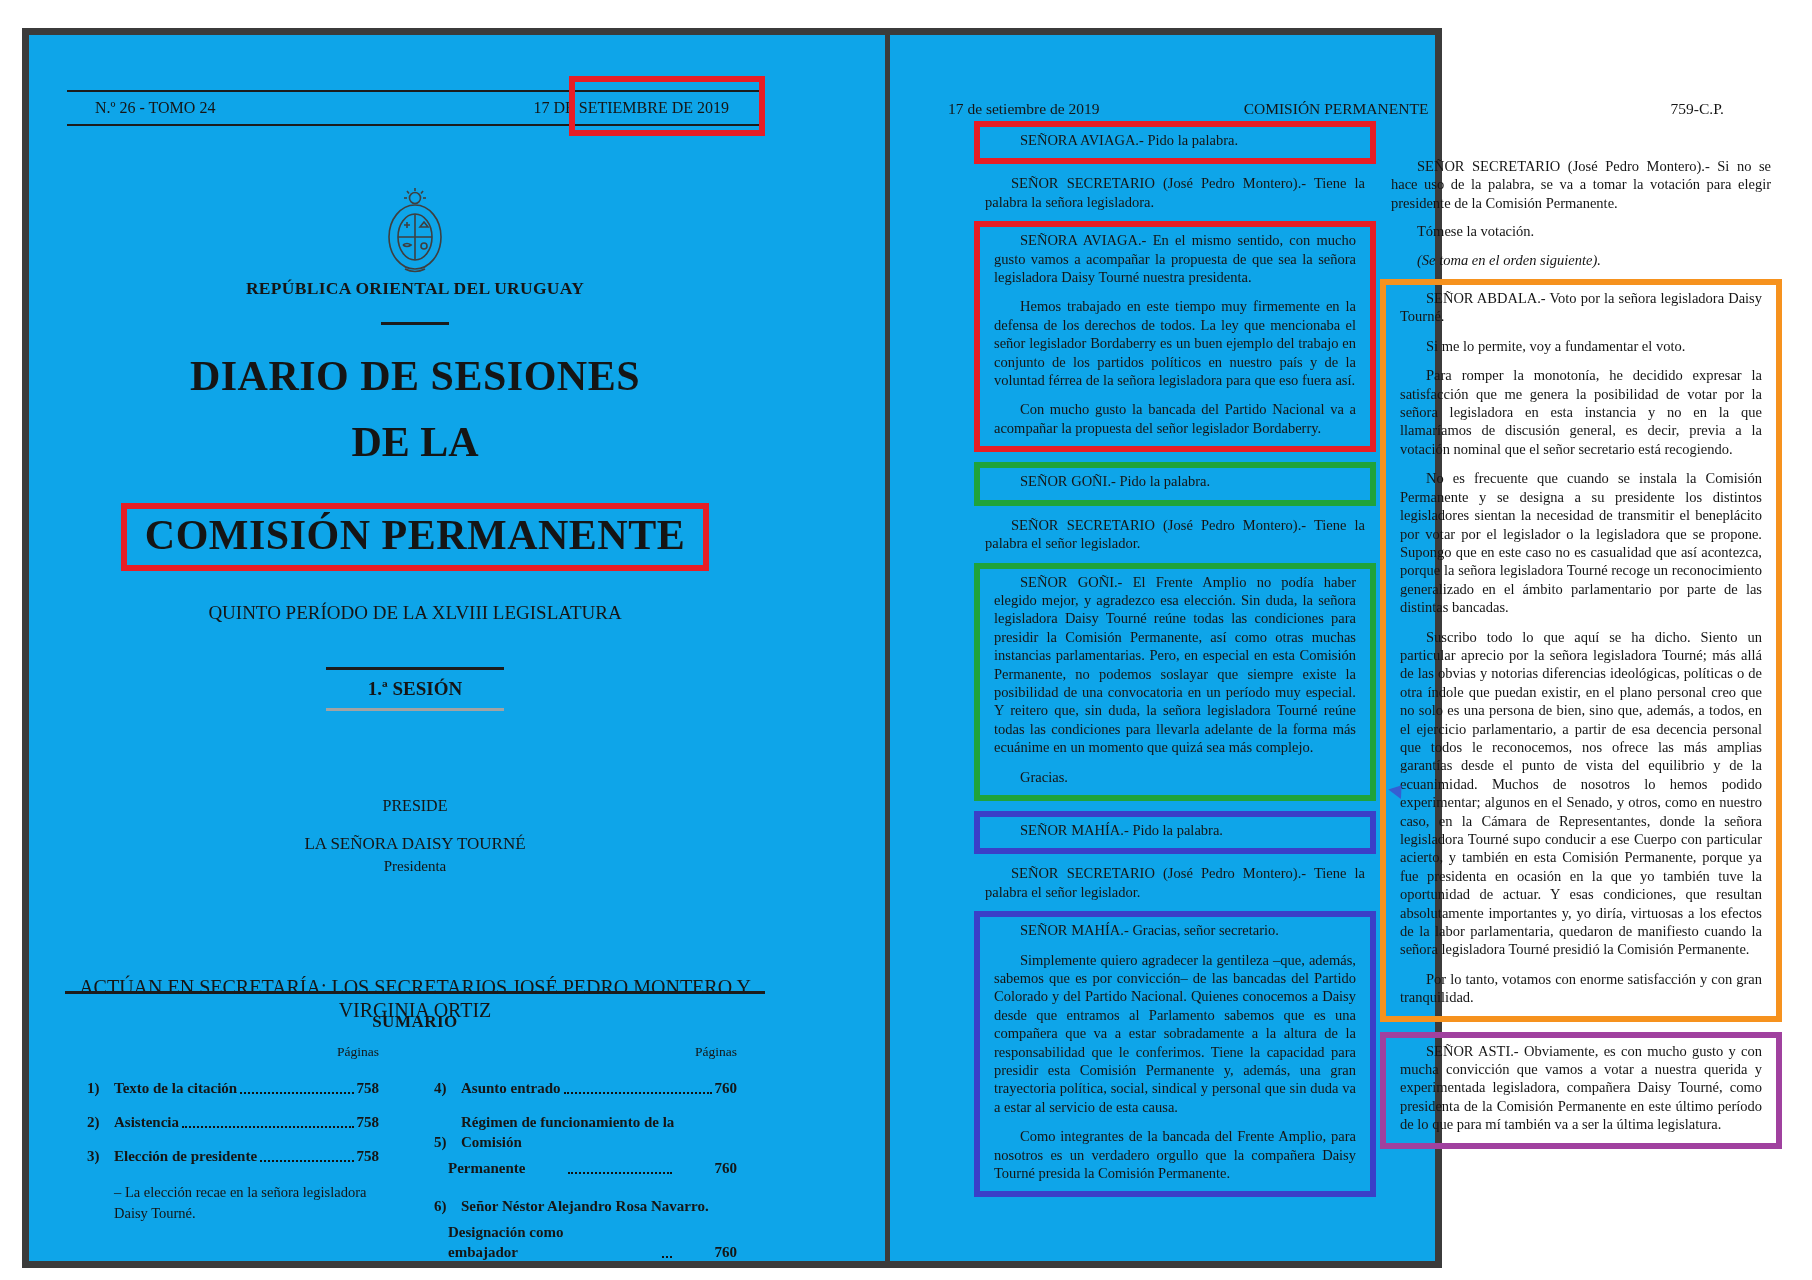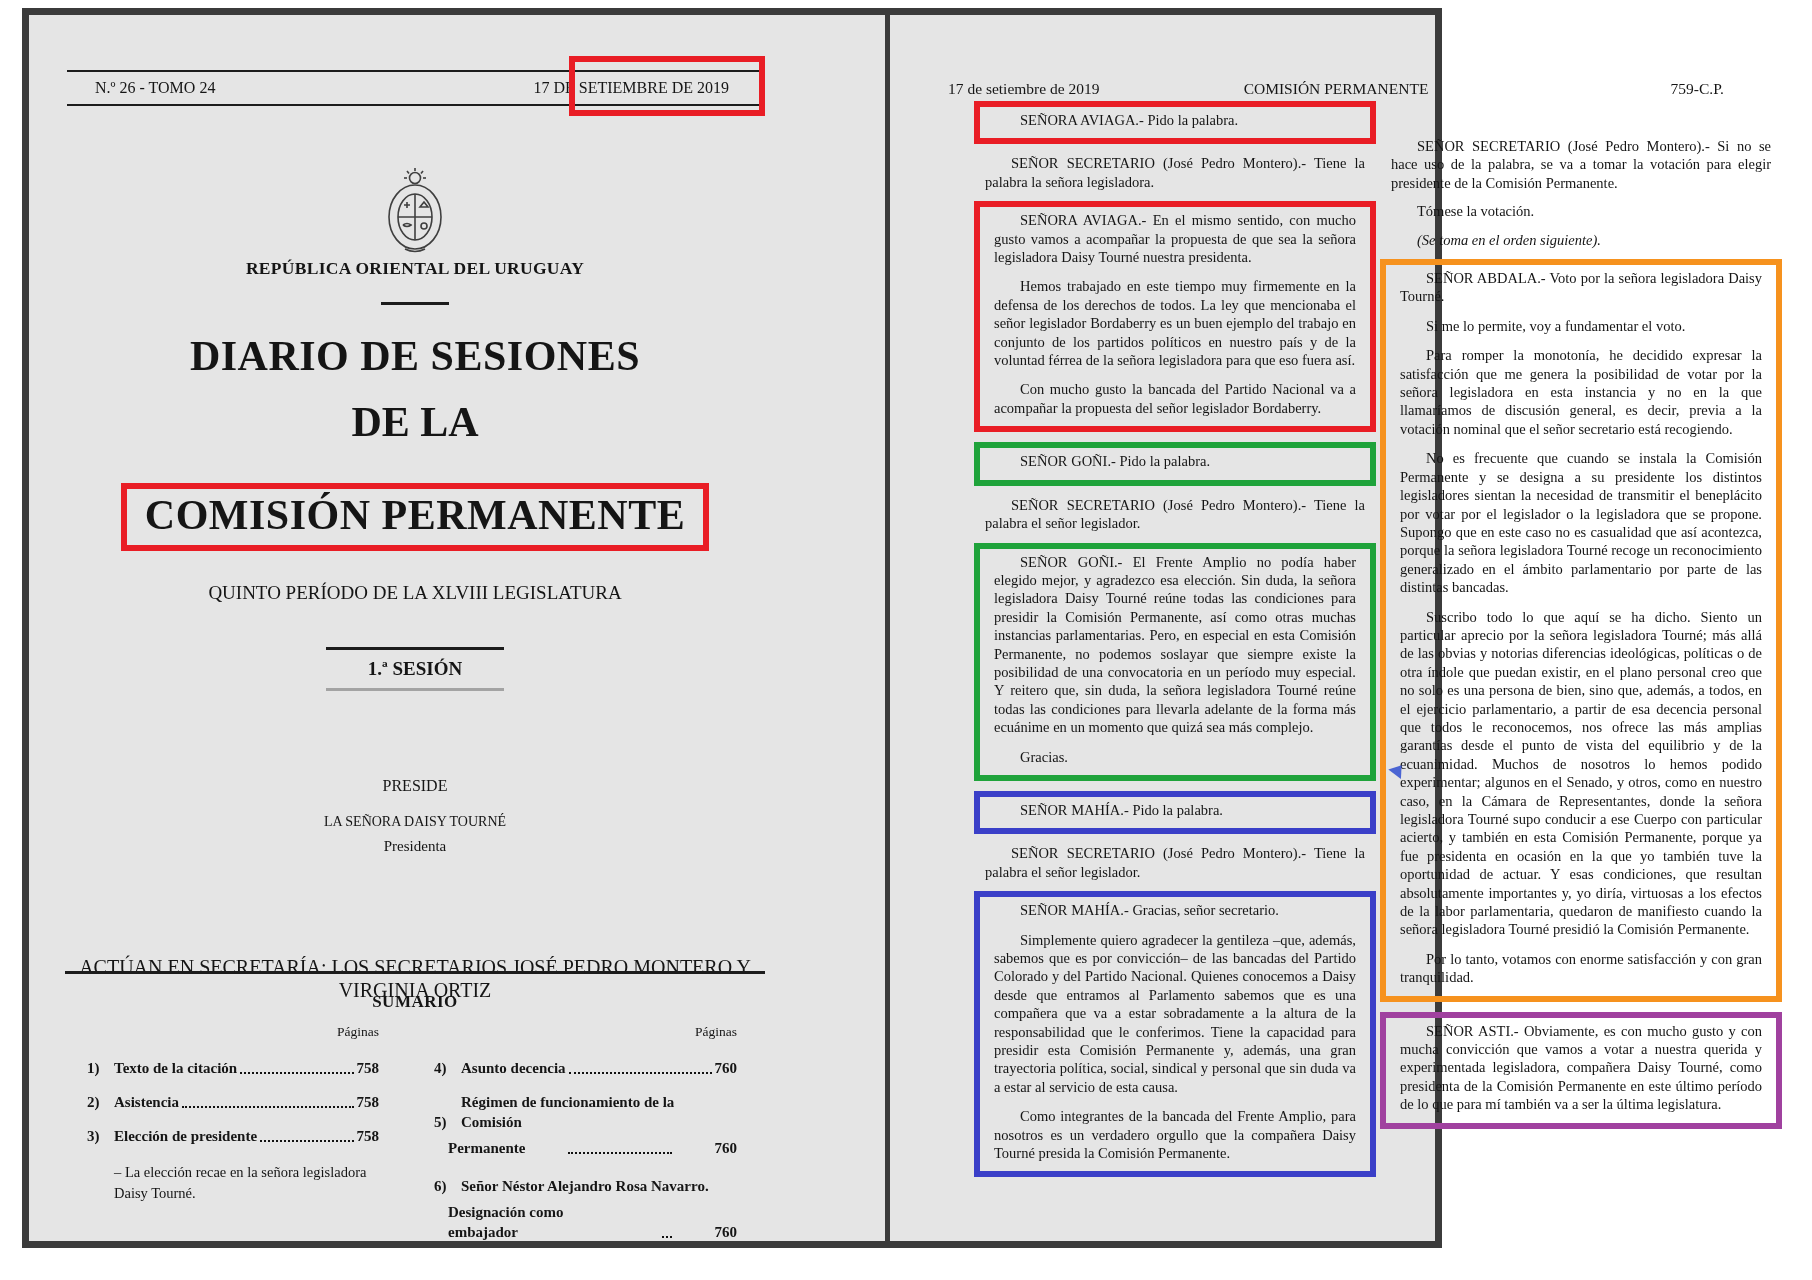--- a/index.html
+++ b/index.html
@@ -2,22 +2,22 @@
 <html style="--c-red: #e91d25; --c-green: #1fa33b; --c-blue: #3a3fc8; --c-orange: #f6921e; --c-purple: #a0419f; --c-frame: #3b3b3b; --c-cursor: #3a57d0;"><head>
 <meta charset="utf-8">
 <style>
   * { margin:0; padding:0; box-sizing:border-box; }
   html,body { background:#ffffff; }
   .canvas {
     position:relative; width:1812px; height:1280px; background:#fff; overflow:hidden;
     font-family:"Liberation Serif","DejaVu Serif",serif; color:#151515;
   }
   .frame {
-    position:absolute; left:22px; top:8px; width:1420px; height:1240px;
-    border:7px solid var(--c-frame,#3b3b3b); background:#e5e5e5;
+    position:absolute; left:22px; top:28px; width:1420px; height:1240px;
+    border:7px solid var(--c-frame,#3b3b3b); background:#0ea5e9;
   }
   .page { position:absolute; top:0; height:100%; }
   .page-left  { left:0; width:856px; }
   .page-sep   { position:absolute; left:856px; top:0; width:5px; height:100%; background:var(--c-frame,#3b3b3b); }
   .page-right { left:861px; width:891px; }
 
   
   .lp-header {
     position:absolute; left:38px; top:55px; width:696px; height:36px;
     border-top:2px solid #1c1c1c; border-bottom:2px solid #1c1c1c;
@@ -39,21 +39,21 @@
     display:inline-block; border:6px solid var(--c-red,#e91d25);
     padding:2px 18px 6px; font-size:42px; font-weight:bold; letter-spacing:.5px;
   }
   .lp-period   { top:567px; font-size:19px; }
   .lp-session-wrap { top:632px; }
   .lp-session  {
     display:inline-block; border-top:3px solid #1c1c1c; border-bottom:3px solid #a3a3a3;
     padding:8px 42px; font-size:19px; font-weight:bold;
   }
   .lp-preside  { top:762px; font-size:16px; }
-  .lp-name     { top:799px; font-size:14px; }
+  .lp-name     { top:799px; font-size:17px; }
   .lp-role     { top:823px; font-size:15px; }
   .lp-secretaries { top:926px; font-size:20px;margin-top:15px; }
   .lp-rule     { position:absolute; left:36px; top:956px; width:700px; height:3px; background:#1c1c1c; }
   .lp-sumario  { top:977px; font-size:17px; font-weight:bold; letter-spacing:.5px; }
   .lp-paginas-l{ position:absolute; left:58px;  top:1009px; width:292px; text-align:right; font-size:13.5px; }
   .lp-paginas-r{ position:absolute; left:405px; top:1009px; width:303px; text-align:right; font-size:13.5px; }
   .lp-toc-l { position:absolute; left:58px;  top:1043px; width:292px; }
   .lp-toc-r { position:absolute; left:405px; top:1043px; width:303px; }
   .toc-row  { display:flex; align-items:flex-end; font-weight:bold; font-size:15px; line-height:20px; margin-bottom:14px; }
   .toc-num  { width:27px; flex:none; }
@@ -175,21 +175,21 @@
           <span class="toc-dots"></span>
           <span class="toc-page">758</span>
         </div>
         <div class="toc-note">– La elección recae en la señora legisladora
 Daisy Tourné.</div>
       </div>
 
       <div class="lp-toc-r">
         <div class="toc-row">
           <span class="toc-num">4)</span>
-          <span class="toc-label">Asunto decencia</span>
+          <span class="toc-label">Asunto entrado</span>
           <span class="toc-dots"></span>
           <span class="toc-page">760</span>
         </div>
         <div class="toc-row toc-first">
           <span class="toc-num">5)</span>
           <span class="toc-label">Régimen de funcionamiento de la Comisión</span>
         </div>
         <div class="toc-row toc-line2">
           <span class="toc-label">Permanente</span>
           <span class="toc-dots"></span>

